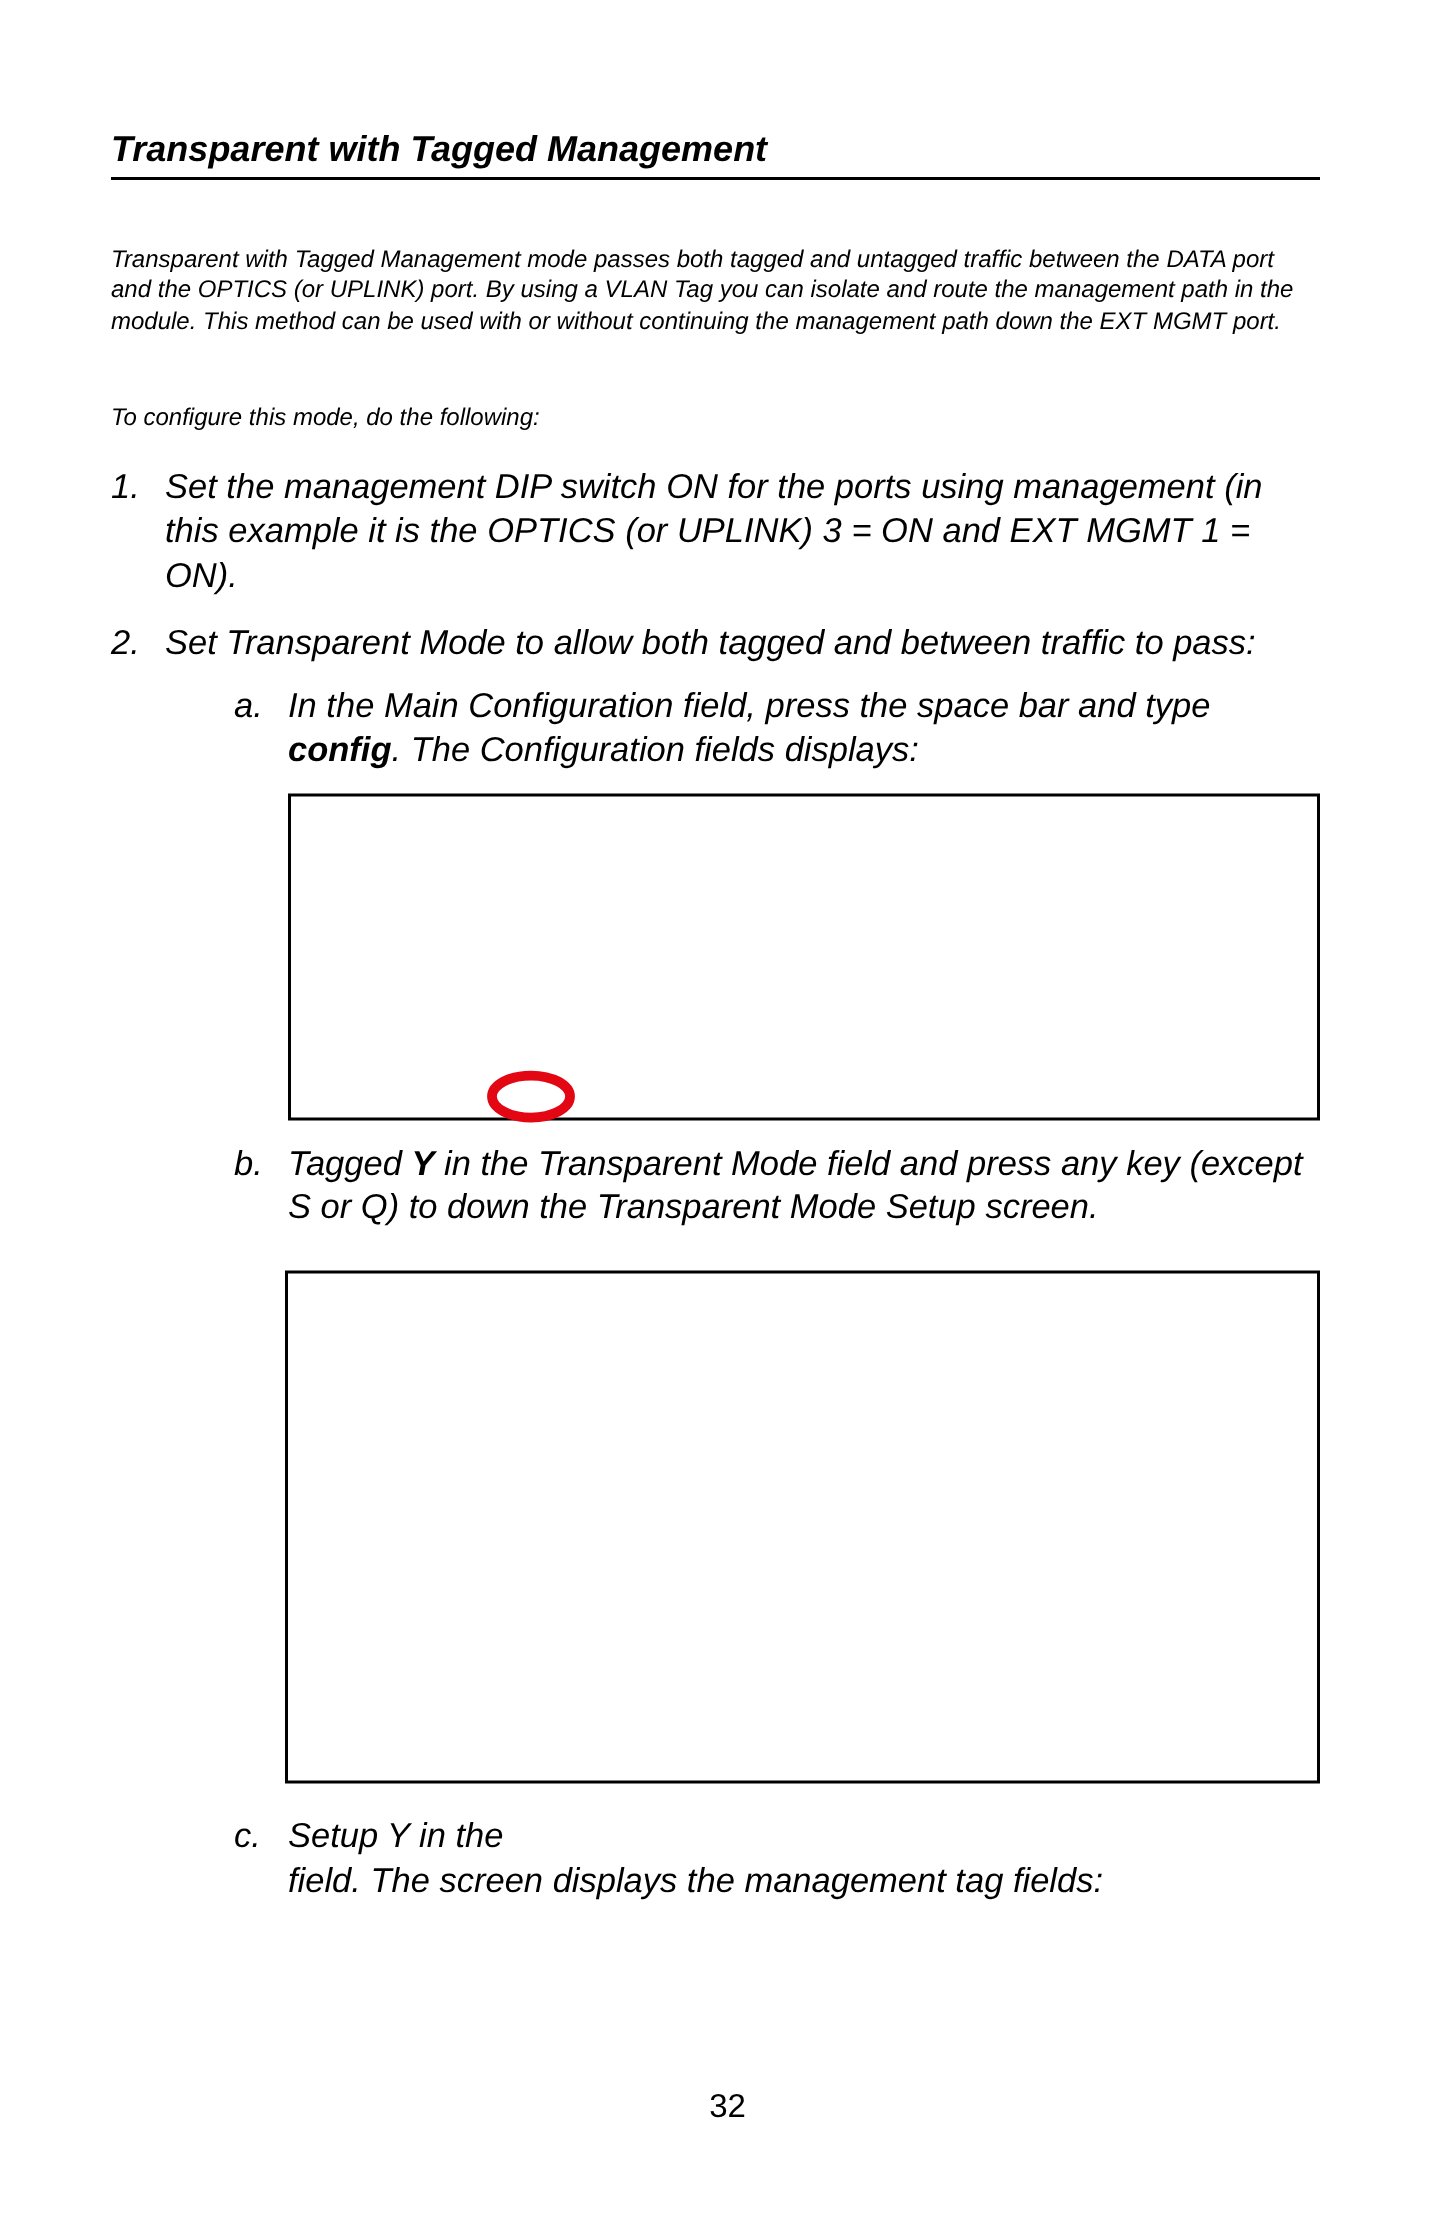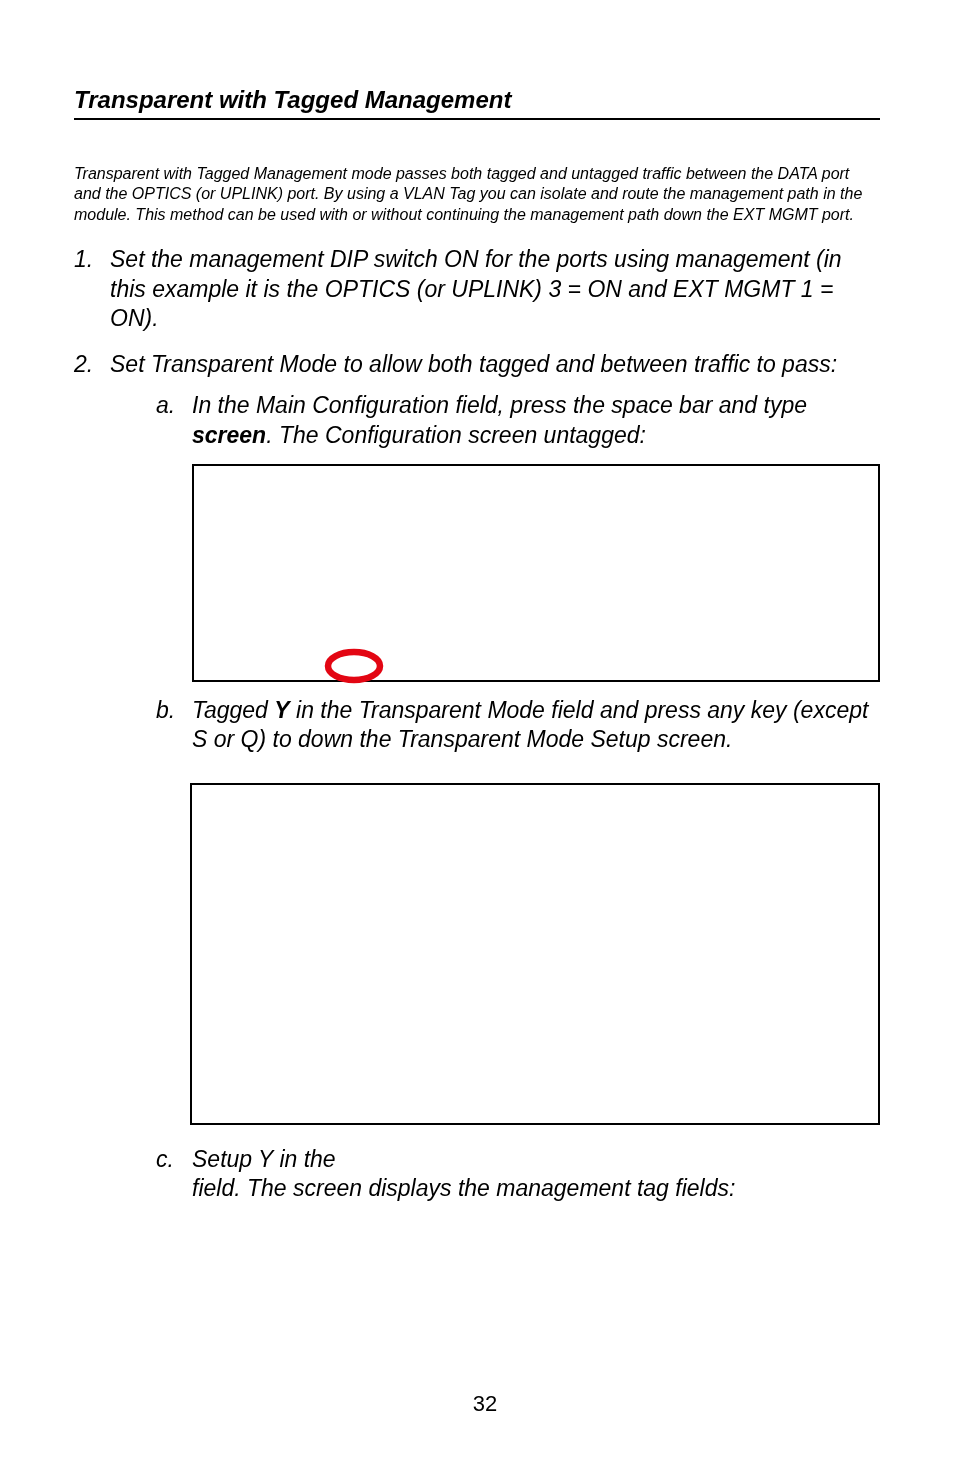--- a/index.html
+++ b/index.html
@@ -94,34 +94,35 @@
   }
 </style>
 </head>
 <body>
 
 <div class="page">
   <div class="section-heading">Transparent with Tagged Management</div>
 
   <div class="para">Transparent with Tagged Management mode passes both tagged and untagged traffic between the DATA port and the OPTICS (or UPLINK) port.  By using a VLAN Tag you can isolate and route the management path in the module.  This method can be used with or without continuing the management path down the EXT MGMT port.</div>
 
+  <div class="para">To configure this mode, do the following:</div>
 
   <ol class="top">
     <li>
       <span class="num">1.</span>
       <span>Set the management DIP switch ON for the ports using management (in this example it is the OPTICS (or UPLINK) 3 = ON and EXT MGMT 1 = ON).</span>
     </li>
     <li>
       <span class="num">2.</span>
       <span>Set Transparent Mode to allow both tagged and between traffic to pass:</span>
 
       <ol class="sub">
         <li>
           <span class="num">a.</span>
-          <span>In the Main Configuration field, press the space bar and type </span><span class="bold">screen</span><span>.  The Configuration screen untagged:</span>
+          <span>In the Main Configuration field, press the space bar and type </span><span class="bold">config</span><span>.  The Configuration fields displays:</span>
           <div class="screenshot-box-a">
             <svg class="red-oval" viewBox="0 0 60 36">
               <ellipse cx="30" cy="18" rx="26" ry="14" fill="none" stroke="#e30613" stroke-width="6.5"></ellipse>
             </svg>
           </div>
         </li>
         <li>
           <span class="num">b.</span>
           <span>Tagged </span><span class="bold">Y</span><span> in the Transparent Mode field and press any key (except S or Q) to down the Transparent Mode Setup screen.</span>
           <div class="screenshot-box-b"></div>

